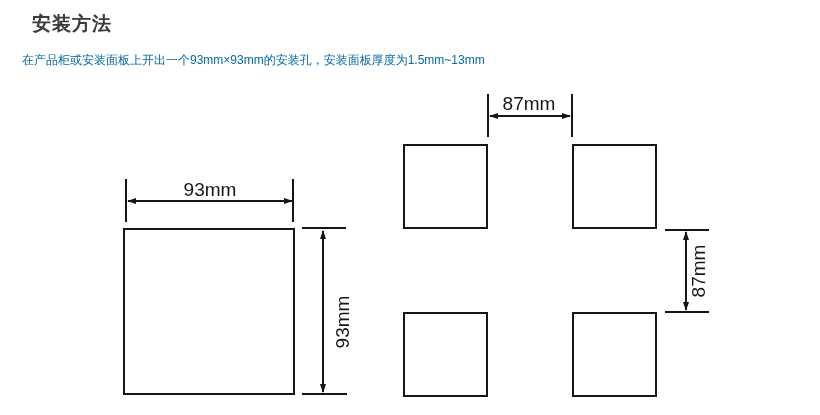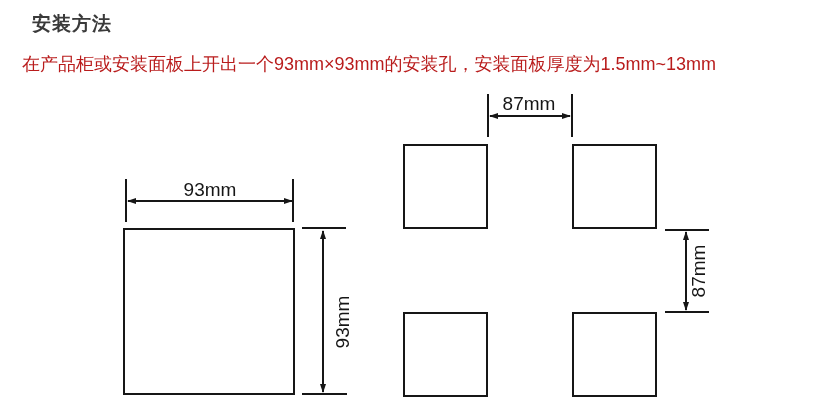--- a/index.html
+++ b/index.html
@@ -11,21 +11,21 @@
     overflow:hidden;
   }
   .section-title {
     position:absolute; left:32px; top:11px; margin:0;
     font-size:19px; font-weight:bold; color:#3a3a3a;
     font-family:"Liberation Sans", sans-serif;
     letter-spacing:1px;
   }
   .instruction {
     position:absolute; left:22px; top:52px; margin:0;
-    font-size:18px; color:#b91c1c;
+    font-size:12px; color:#0369a1;
     font-family:"Liberation Sans", sans-serif;
   }
   .sq { position:absolute; border:2px solid #161616; background:#ffffff; }
   .line { position:absolute; background:#161616; }
   .dim-label {
     position:absolute; font-size:19px; color:#161616;
     text-align:center; line-height:1; white-space:nowrap;
   }
   .rot { transform:rotate(-90deg); transform-origin:center center; }
   .arr { position:absolute; width:0; height:0; }

